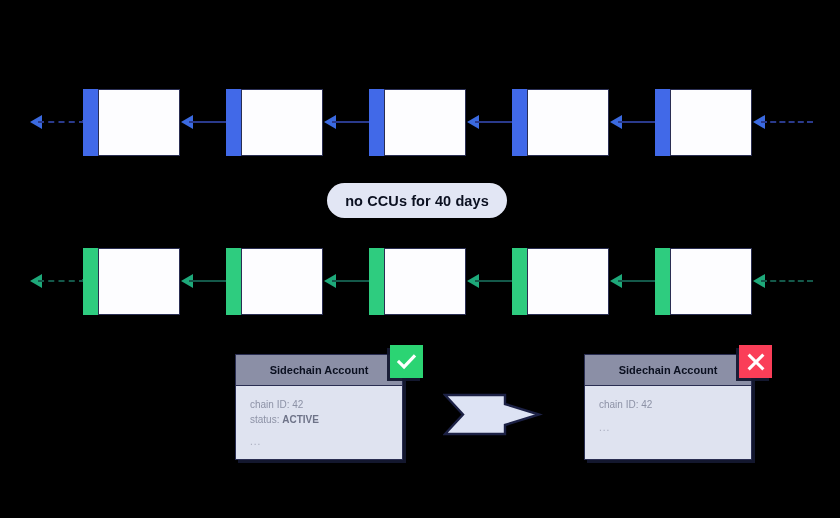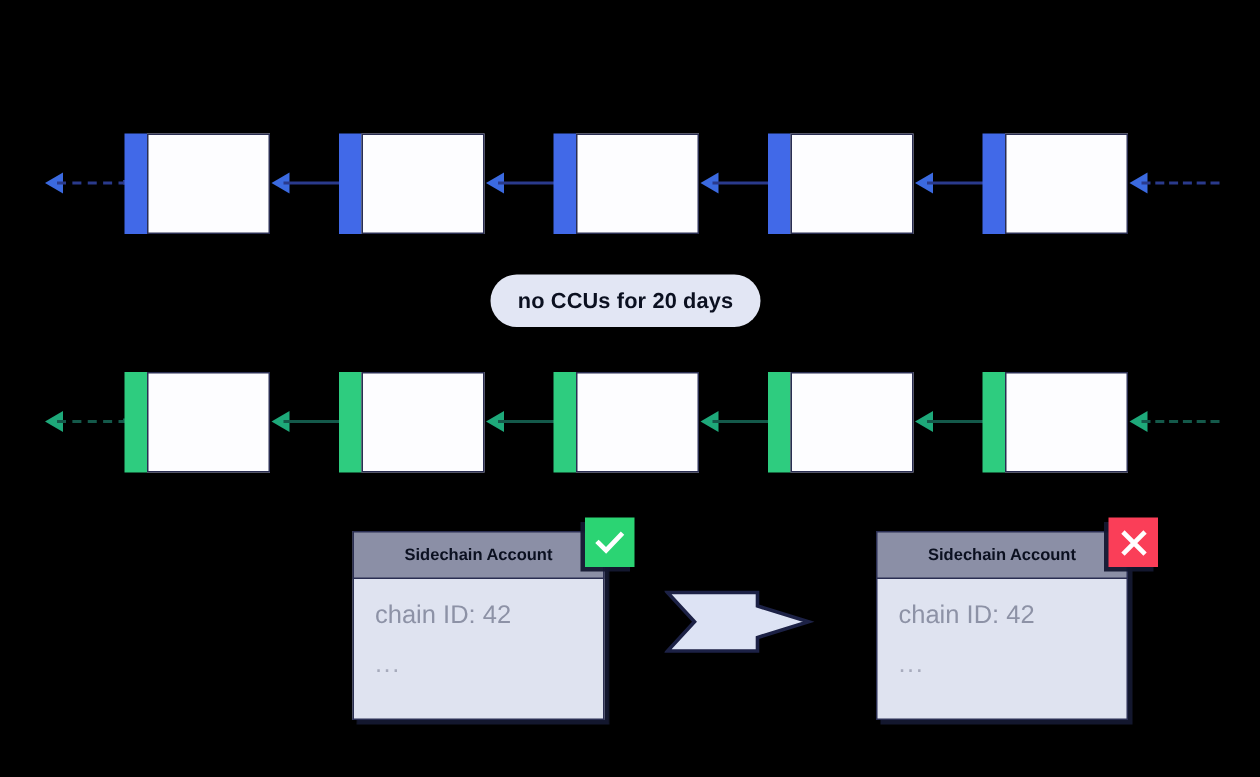--- a/index.html
+++ b/index.html
@@ -130,24 +130,24 @@
     justify-content: center;
     color: #0B1020;
     font-size: 11px;
     font-weight: bold;
   }
   .card-body {
     background: #DFE3F0;
     border: 1px solid #2A2E52;
     border-top: none;
     box-sizing: border-box;
-    height: 94px;
+    height: 74px;
     padding: 12px 14px 8px 14px;
     color: #8D92A6;
-    font-size: 17px;
+    font-size: 10px;
     line-height: 1.45;
   }
   .card-body .kv strong {
     color: #6E7388;
     font-weight: bold;
   }
   .card-body .ellipsis {
     margin-top: 8px;
     color: #A7ABBC;
     letter-spacing: 1px;
@@ -227,21 +227,21 @@
     <div class="chain-block blue" style="left:512px; top:89px; width:97px; height:67px;">
       <div class="block-bar"></div>
       <div class="block-body"></div>
     </div>
     <div class="chain-block blue" style="left:655px; top:89px; width:97px; height:67px;">
       <div class="block-bar"></div>
       <div class="block-body"></div>
     </div>
   </div>
 
-  <div id="pill">no CCUs for 20 days</div>
+  <div id="pill">no CCUs for 40 days</div>
 
   <div>
 
     <div class="conn dashed-green" style="left:30px; top:280px; width:55px;">
       <span class="head"></span>
       <span class="line"></span>
       <span class="tail"></span>
     </div>
     <div class="conn solid-green" style="left:181px; top:280px; width:55px;">
       <span class="head"></span>
@@ -287,20 +287,21 @@
     <div class="chain-block green" style="left:655px; top:248px; width:97px; height:67px;">
       <div class="block-bar"></div>
       <div class="block-body"></div>
     </div>
   </div>
 
   <div class="card" style="left:235px; top:354px;">
     <div class="card-header">Sidechain Account</div>
     <div class="card-body">
       <div class="kv"><span>chain ID: </span><span>42</span></div>
+      <div class="kv"><span>status: </span><strong>ACTIVE</strong></div>
       <div class="ellipsis">...</div>
     </div>
   </div>
   <div class="badge ok" style="left:390px; top:345px;">
     <svg width="21" height="21" viewBox="0 0 24 24" aria-hidden="true">
       <path d="M3.5 12.6 L9.2 18.2 L20.5 6.3" fill="none" stroke="#FFFFFF" stroke-width="3.6" stroke-linecap="square" stroke-linejoin="miter"></path>
     </svg>
   </div>
 
   <div id="big-arrow">

